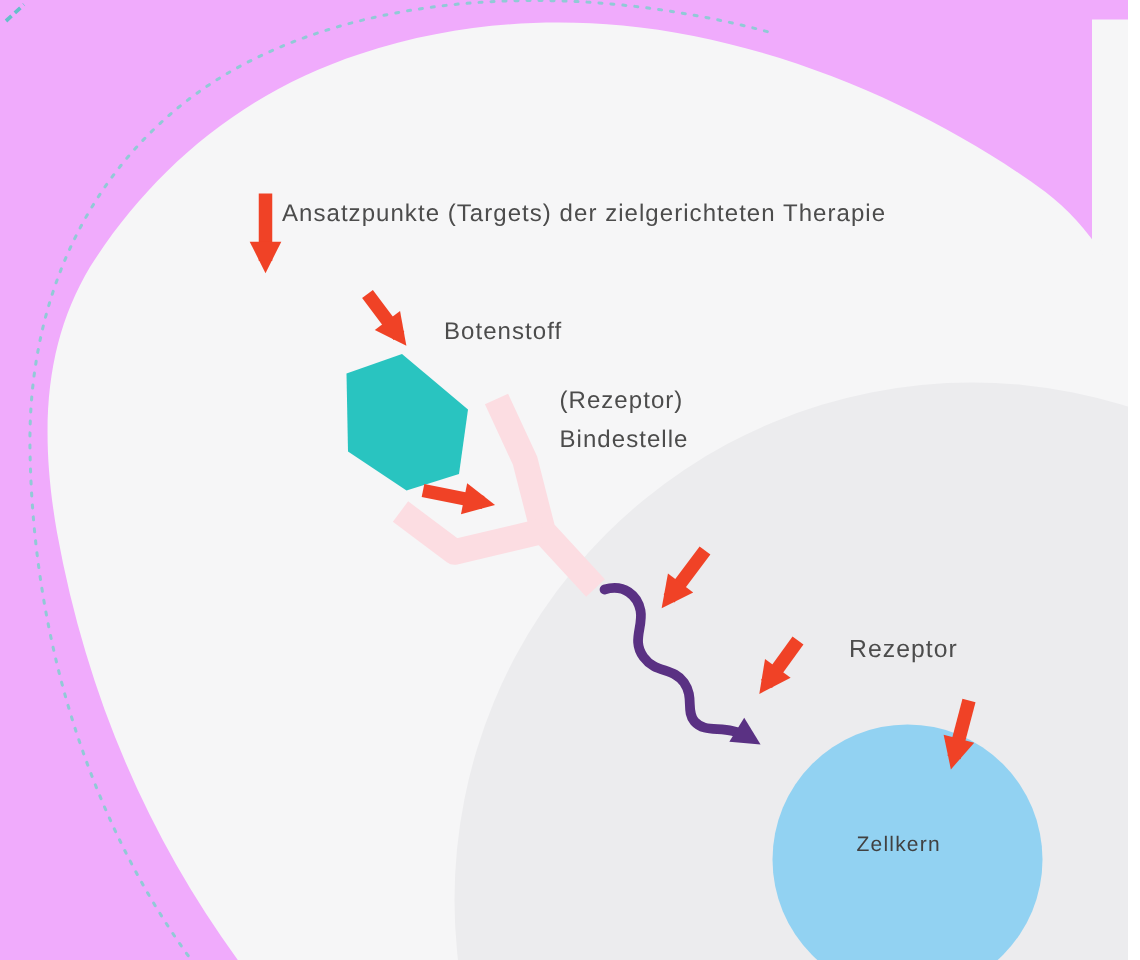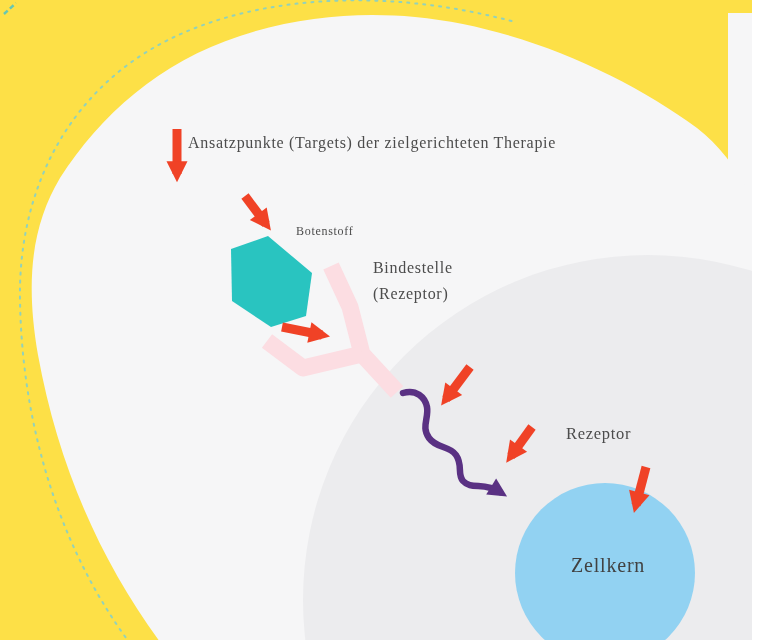--- a/index.html
+++ b/index.html
@@ -1,37 +1,37 @@
 <!DOCTYPE html>
 <html><head>
 <meta charset="utf-8">
 <style>
   html,body{margin:0;padding:0;background:#ffffff;}
   #canvas{
     position:relative;
     width:752px;height:640px;
-    background:#fde047;
+    background:#f0abfc;
     overflow:hidden;
-    font-family:Liberation Serif, serif;
+    font-family:Liberation Sans, sans-serif;
   }
   #scene{position:absolute;left:0;top:0;width:760px;height:640px;}
   .label{
     position:absolute;
     color:#4c4c4c;
     font-weight:300;
     letter-spacing:0.7px;
     white-space:nowrap;
     -webkit-font-smoothing:antialiased;
   }
   .lbl-title{left:188px;top:134px;font-size:16px;}
-  .lbl-messenger{left:296px;top:224px;font-size:12px;}
+  .lbl-messenger{left:296px;top:213px;font-size:16px;}
   .lbl-receptor{left:373px;top:255px;font-size:16px;line-height:26px;}
   .lbl-signal{left:566px;top:424px;font-size:16.5px;}
   .lbl-cancercell{left:325px;top:553px;font-size:18px;letter-spacing:1.5px;color:#585858;}
-  .lbl-nucleus{left:571px;top:554px;font-size:20px;letter-spacing:0.8px;color:#414141;}
+  .lbl-nucleus{left:571px;top:554px;font-size:14px;letter-spacing:0.8px;color:#414141;}
 </style>
 </head>
 <body>
 
 <div id="canvas">
 
   <svg id="scene" viewBox="0 0 760 640">
     <defs>
       <marker id="mred" viewBox="0 0 10 10" refX="6" refY="5" markerWidth="2.6" markerHeight="2.6" orient="auto">
         <path d="M0.5,0.5 L9.5,5 L0.5,9.5 Z" fill="#f04226"></path>
@@ -78,21 +78,21 @@
       <line x1="532" y1="427" x2="511" y2="456" marker-end="url(#mred)" stroke="#f04226"></line>
       <line x1="646" y1="467" x2="636" y2="505" marker-end="url(#mred)" stroke="#f04226"></line>
     </g>
   </svg>
 
   <div class="label lbl-title">Ansatzpunkte (Targets) der zielgerichteten Therapie</div>
 
   <div class="label lbl-messenger">Botenstoff</div>
 
   <div class="label lbl-receptor">
+    <div>(Rezeptor)</div>
     <div>Bindestelle</div>
-    <div>(Rezeptor)</div>
   </div>
 
   <div class="label lbl-signal">Rezeptor</div>
 
 
   <div class="label lbl-nucleus">Zellkern</div>
 </div>
 
 </body></html>

